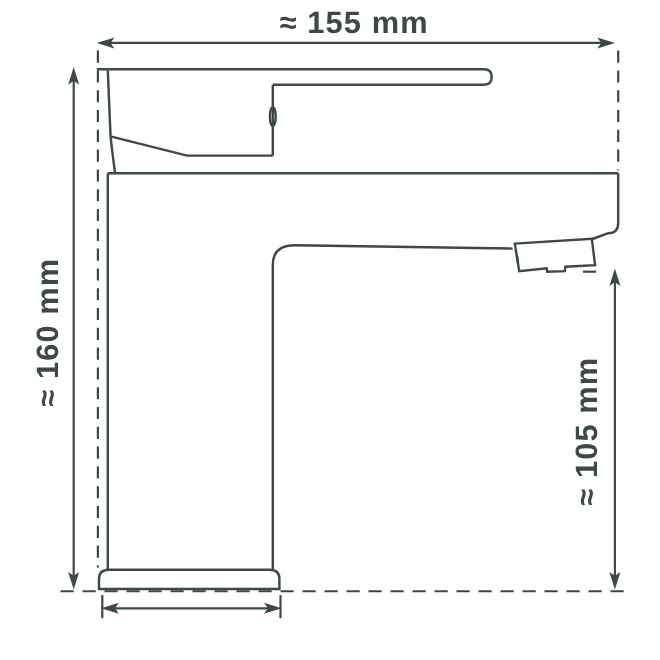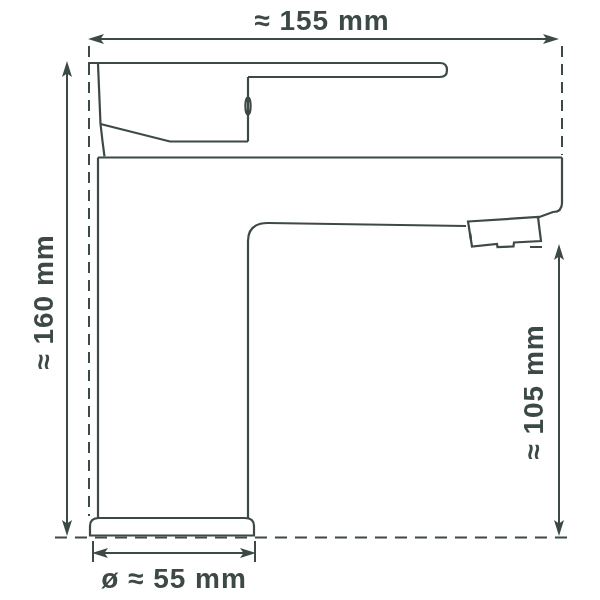--- a/index.html
+++ b/index.html
@@ -114,15 +114,14 @@
       <path d="M256 553 L240 548 L243.5 553 L240 558 Z"></path>
     </g>
   </svg>
 
   <div id="label-width" class="dim-label horizontal">≈ 155 mm</div>
 
   <div id="label-height" class="dim-label vertical">≈ 160 mm</div>
 
   <div id="label-spout" class="dim-label vertical">≈ 105 mm</div>
 
-  <div id="label-diameter" class="dim-label horizontal">ø ≈ 55 mm</div>
 
 </div>
 
 </body></html>

